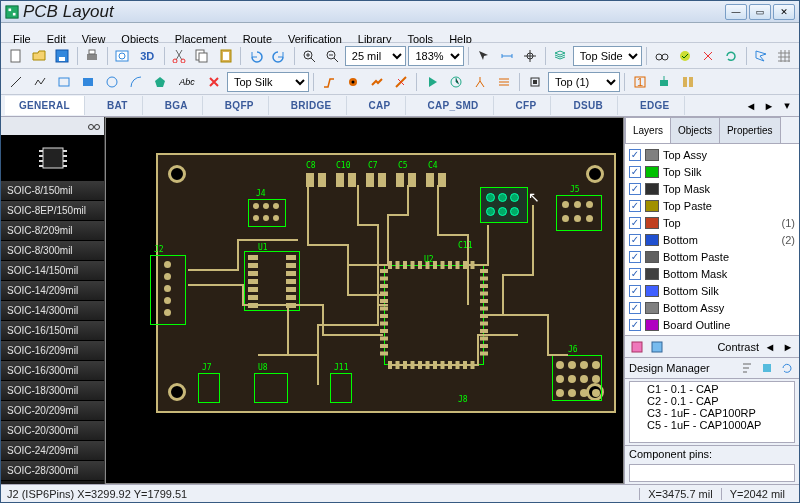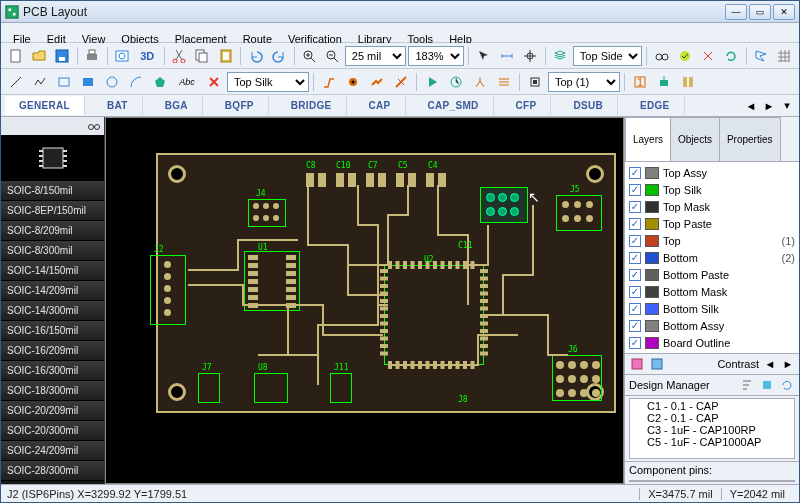--- a/index.html
+++ b/index.html
@@ -1,19 +1,19 @@
 <!DOCTYPE html>
 <html><head>
 <meta charset="utf-8">
 <style>
 * { box-sizing: border-box; margin: 0; padding: 0; font-family: "Segoe UI", Tahoma, sans-serif; font-size: 11px; }
 body { background: #d4dce8; width: 800px; height: 503px; overflow: hidden; display: flex; flex-direction: column; border: 1px solid #365a82; }
 .titlebar { background: linear-gradient(#e7eef8,#cfdcee); height: 22px; display: flex; align-items: center; padding: 0 4px; border-bottom: 1px solid #9ab; }
 .titlebar .icon { width: 14px; height: 14px; margin-right: 4px; }
-.titlebar .title { flex: 1; color: #1a1a1a; font-size: 12px; }
+.titlebar .title { flex: 1; color: #1a1a1a; font-size: 17px; font-style: italic; }
 .winbtns { display: flex; gap: 2px; }
 .winbtn { width: 22px; height: 16px; background: linear-gradient(#f3f7fd,#cfe1f3); border: 1px solid #7a9ec6; border-radius: 2px; display: flex; align-items: center; justify-content: center; font-size: 9px; cursor: pointer; }
 .menubar { height: 20px; display: flex; align-items: center; padding: 0 4px; background: #ecf0f7; border-bottom: 1px solid #c3cad7; }
 .menuitem { padding: 2px 8px; cursor: pointer; margin-top: 12px; }
 .toolbar { height: 26px; display: flex; align-items: center; padding: 0 4px; gap: 2px; background: #ecf0f7; border-bottom: 1px solid #c3cad7; }
 .tbtn { width: 22px; height: 22px; display: flex; align-items: center; justify-content: center; border: 1px solid transparent; border-radius: 2px; cursor: pointer; }
 .tsep { width: 1px; height: 18px; background: #b8c2d2; margin: 0 2px; }
 .tsel { height: 20px; border: 1px solid #7f9db9; background: #fff; font-size: 11px; padding: 0 2px; }
 .ribbon-tabs { height: 22px; display: flex; align-items: center; background: #ecf0f7; border-bottom: 1px solid #aab; padding-left: 4px; gap: 8px; }
 .rtab { padding: 4px 14px; font-weight: bold; color: #3a5a9a; cursor: pointer; font-size: 10px; letter-spacing: .3px; border-right: 1px solid #d0d8e3;}
@@ -21,21 +21,21 @@
 .ribbon-tabs .navarrows { margin-left: auto; display: flex; gap: 2px; padding-right:4px;}
 .main { flex: 1; display: flex; min-height: 0; }
 .leftpanel { width: 104px; background: #1a1a1a; display: flex; flex-direction: column; border-right:1px solid #333;}
 .leftpanel .search { height: 18px; background: #e4e8ef; display: flex; align-items: center; justify-content: flex-end; padding-right: 4px; }
 .leftpanel .preview { height: 46px; background: #000; display: flex; align-items: center; justify-content: center; }
 .pkglist { flex: 1; overflow-y: auto; }
 .pkgitem { background: linear-gradient(#3a3a3a,#1f1f1f); color: #e2e2e2; padding: 4px 6px; border-bottom: 1px solid #000; font-size: 10px; cursor: pointer; white-space: nowrap; overflow: hidden; text-overflow: ellipsis; }
 .canvas { flex: 1; background: #000; position: relative; overflow: hidden; border: 1px solid #888;}
 .rightpanel { width: 175px; background: #ecf0f7; display: flex; flex-direction: column; border-left: 1px solid #aab; }
 .rtabs { display: flex; border-bottom: 1px solid #aab; }
-.rtabbtn { padding: 16px 7px; border: 1px solid #aab; border-bottom: none; background: #dde4ee; margin-right: -1px; cursor: pointer; font-size: 10px; }
+.rtabbtn { padding: 7px 7px; border: 1px solid #aab; border-bottom: none; background: #dde4ee; margin-right: -1px; cursor: pointer; font-size: 10px; }
 .rtabbtn.active { background: #fff; }
 .layerlist { flex: 0 0 auto; background: #fff; border-bottom: 1px solid #aab; padding: 2px; }
 .layerrow { display: flex; align-items: center; height: 17px; gap: 4px; padding: 0 2px; }
 .layerrow .chk { width: 12px; height: 12px; border: 1px solid #4b7dcf; background: #fff; display: flex; align-items: center; justify-content: center; color: #2a5fb7; font-size: 10px; cursor: pointer; }
 .layerrow .sw { width: 14px; height: 12px; border: 1px solid #555; }
 .layerrow .nm { flex: 1; }
 .layerrow .idx { color: #555; }
 .layertools { height: 22px; display: flex; align-items: center; gap: 4px; padding: 0 4px; border-bottom: 1px solid #aab;}
 .dmhdr { padding: 2px 4px; display: flex; align-items: center; gap: 4px; border-bottom: 1px solid #aab;}
 .dmlist { background: #fff; border: 1px solid #aab; margin: 2px 4px; height: 62px; overflow: auto; padding: 1px 17px; font-size: 10px; line-height: 12px; }

